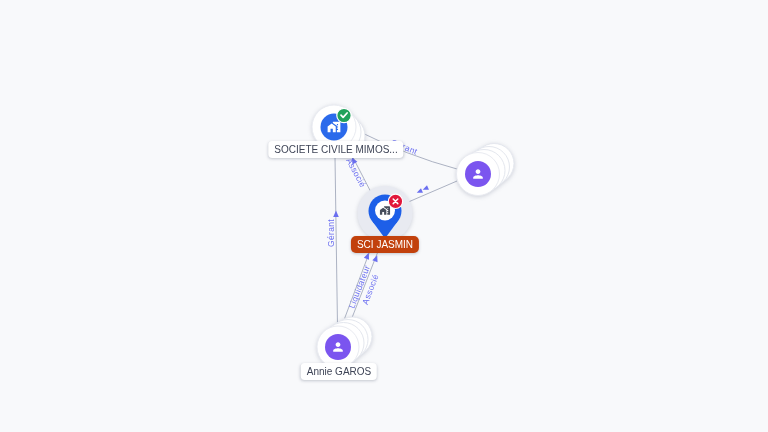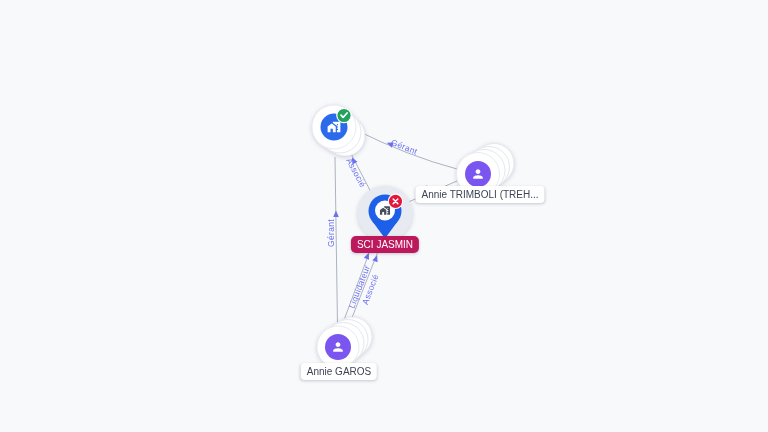--- a/index.html
+++ b/index.html
@@ -38,21 +38,21 @@
     color:#3e4456;
     font-size:10px;
     line-height:13px;
     padding:2px 6px;
     border-radius:4px;
     box-shadow:0 1px 3px rgba(40,50,80,.25);
     white-space:nowrap;
     cursor:pointer;
   }
   .nlabel.selected{
-    background:#be185d;
+    background:#c2410c;
     color:#ffffff;
     font-weight:500;
     border-radius:5px;
   }
 </style>
 </head>
 <body>
 
 <div class="canvas">
   <svg width="768" height="432" viewBox="0 0 768 432">
@@ -134,16 +134,16 @@
       <circle class="stack" cx="348" cy="339.5" r="20"></circle>
       <circle class="stack" cx="343.5" cy="343" r="20.5"></circle>
       <circle class="main-circle" cx="338" cy="347" r="21"></circle>
       <circle class="person-fill" cx="338" cy="347" r="13"></circle>
       <g transform="translate(330.8,339.8) scale(0.6)">
         <path class="icon-white" d="M12 12c2.21 0 4-1.79 4-4s-1.79-4-4-4-4 1.79-4 4 1.79 4 4 4zm0 2c-2.67 0-8 1.34-8 4v2h16v-2c0-2.66-5.33-4-8-4z"></path>
       </g>
     </g>
   </svg>
 
-  <div class="nlabel" style="left:480px;top:186px;">Annie TRIMBOLI (TREH...</div>
+  <div class="nlabel" style="left:336px;top:141px;">SOCIETE CIVILE MIMOS...</div>
   <div class="nlabel selected" style="left:385px;top:236px;">SCI JASMIN</div>
   <div class="nlabel" style="left:339px;top:363px;">Annie GAROS</div>
 </div>
 
 </body></html>

